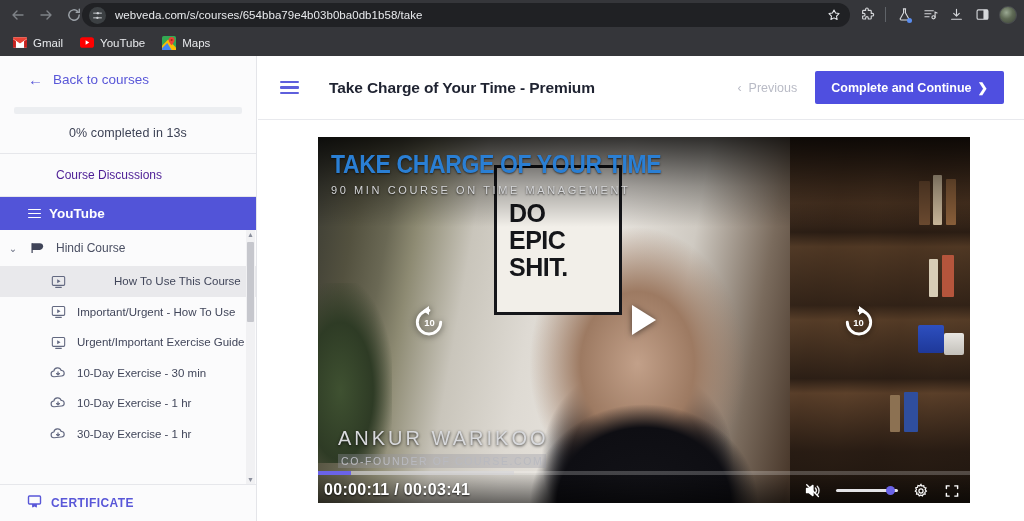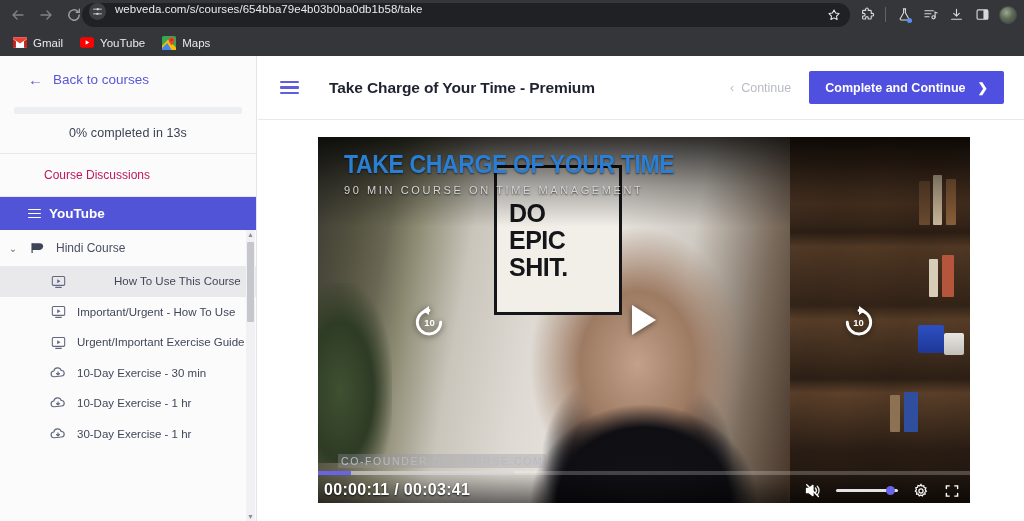--- a/index.html
+++ b/index.html
@@ -17,21 +17,21 @@
     background: #35363a; display: flex; align-items: center;
   }
   .nav-btns { display: flex; align-items: center; padding-left: 4px; }
   .nav-btn {
     width: 28px; height: 28px; display: flex; align-items: center; justify-content: center;
     color: #9aa0a6; font-size: 15px; line-height: 1;
   }
   .nav-btn.disabled { color: #7e8287; }
   .omnibox {
     position: absolute; left: 82px; top: 3px; width: 768px; height: 24px;
-    background: #202124; border-radius: 13px; display: flex; align-items: flex-start;
+    background: #202124; border-radius: 13px; display: flex; align-items: center;
     padding-left: 7px;
   }
   .omni-icon {
     width: 17px; height: 17px; border-radius: 50%; background: #3c4043;
     display: flex; align-items: center; justify-content: center; flex: 0 0 auto;
   }
   .omni-icon svg { display:block; }
   .omni-url {
     margin-left: 9px; color: #e8eaed; font-size: 11.5px; letter-spacing: .05px;
     white-space: nowrap; overflow: hidden;
@@ -90,22 +90,22 @@
   .progress-track {
     height: 7px; background: #eceef1; border-radius: 2px; width: 100%;
   }
   .progress-fill { height: 100%; background: #5957d8; border-radius: 2px; }
   .progress-label {
     text-align: center; font-size: 12.5px; color: #3d4255;
     padding: 12px 0 13px; letter-spacing: .1px;
   }
   .sep { height: 1px; background: #e6e7eb; }
   .discussions {
-    height: 42px; display: flex; align-items: center; padding-left: 44px;
-    font-size: 12px; color: #be185d;
+    height: 42px; display: flex; align-items: center; padding-left: 56px;
+    font-size: 12px; color: #4c1d95;
   }
   .contents-bar {
     height: 33px; background: #5254d8; display: flex; align-items: center;
     gap: 8px; padding-left: 28px; color: #fff; font-size: 13.5px; font-weight: 600;
   }
   .contents-bar .lines { display:flex; flex-direction:column; gap:2.5px; }
   .contents-bar .lines i { display:block; width:13px; height:1.6px; background:#fff; border-radius:1px; }
   .toc {
     flex: 1; overflow: hidden; position: relative; background: #fbfbfc;
   }
@@ -147,21 +147,21 @@
   .hamburger i { display:block; width:19px; height:2.2px; background:#5e5fdc; border-radius:1px; }
   .lesson-title { font-size: 15.5px; font-weight: 700; color: #1f2331; letter-spacing: -.1px; }
   .header-actions {
     margin-left: auto; display: flex; align-items: center; gap: 18px;
   }
   .prev-btn {
     display: flex; align-items: center; gap: 7px; color: #b9bbc6;
     font-size: 12.5px; background: none; border: none; font-family: inherit;
   }
   .cc-btn {
-    display: flex; align-items: center; gap: 12px; background: #4f4fe0; color: #fff;
+    display: flex; align-items: center; gap: 6px; background: #4f4fe0; color: #fff;
     border: none; font-family: inherit; font-size: 12.5px; font-weight: 600;
     padding: 9px 16px; border-radius: 2px; white-space: nowrap;
   }
 
   
   .video-wrap {
     position: absolute; left: 60px; top: 81px; width: 652px; height: 366px;
     background: #0b0b0c; overflow: hidden;
   }
   .video-bg {
@@ -204,21 +204,21 @@
   }
   .vb-person {
     position: absolute; left: 50%; transform: translateX(-50%); bottom: 0;
     width: 300px; height: 250px;
     background: radial-gradient(ellipse 150px 130px at 50% 100%, #131318 0%, #0e0e13 58%, rgba(14,14,19,0) 76%);
   }
   .video-grad-top {
     position: absolute; left:0; top:0; width: 100%; height: 90px;
     background: linear-gradient(180deg, rgba(0,0,0,.78) 0%, rgba(0,0,0,.30) 55%, rgba(0,0,0,0) 100%);
   }
-  .video-title-block { position: absolute; left: 26px; top: 13px; }
+  .video-title-block { position: absolute; left: 13px; top: 13px; }
   .vt-main {
     font-size: 25px; font-weight: 700; color: #2a7fd4; letter-spacing: -.4px;
     text-shadow: 0 1px 2px rgba(0,0,0,.6); font-stretch: condensed;
     transform: scaleX(.92); transform-origin: left center;
   }
   .vt-sub {
     margin-top: 5px; font-size: 11px; color: #d4d5d7; letter-spacing: 2.6px;
     font-weight: 400; text-shadow: 0 1px 2px rgba(0,0,0,.7);
   }
   .speaker-block { position: absolute; left: 20px; bottom: 34px; }
@@ -478,34 +478,43 @@
               <span>30-Day Exercise - 1 hr</span>
             </div>
           </div>
         <div class="toc-scrollbar">
           <div class="sb-arrow">▲</div>
           <div class="sb-thumb"></div>
         </div>
         <div style="position:absolute;right:1px;bottom:0;width:9px;height:10px;display:flex;align-items:center;justify-content:center;background:#f1f1f3;" class="sb-arrow">▼</div>
       </div>
 
+      <div class="certificate-row">
+        <span>
+          <svg width="15" height="15" viewBox="0 0 16 16" fill="none" stroke="#5957d8" stroke-width="1.5" stroke-linejoin="round">
+              <rect x="1.6" y="2.2" width="12.8" height="8.4" rx="1"></rect>
+              <path d="M6.2 10.6v3l1.8-1.2 1.8 1.2v-3" fill="#5957d8" stroke="#5957d8"></path>
+            </svg>
+        </span>
+        <span>CERTIFICATE</span>
+      </div>
     </div>
 
     <div class="main">
       <div class="main-header">
         <span class="hamburger">
             <i></i>
             <i></i>
             <i></i>
           </span>
         <span class="lesson-title">Take Charge of Your Time - Premium</span>
         <div class="header-actions">
           <button class="prev-btn">
             <span>‹</span>
-            <span>Continue</span>
+            <span>Previous</span>
           </button>
           <button class="cc-btn">
             <span>Complete and Continue</span>
             <span>❯</span>
           </button>
         </div>
       </div>
 
       <div class="video-wrap">
         <div class="video-bg">
@@ -529,20 +538,21 @@
         </div>
 
         <div class="video-grad-top"></div>
 
         <div class="video-title-block">
           <div class="vt-main">TAKE CHARGE OF YOUR TIME</div>
           <div class="vt-sub">90 MIN COURSE ON TIME MANAGEMENT</div>
         </div>
 
         <div class="speaker-block">
+          <div class="sp-name">ANKUR WARIKOO</div>
           <div class="sp-role">CO-FOUNDER OF COURSE.COM</div>
         </div>
 
         <div class="vc-center">
           <div class="vc-btn vc-rewind">
             <svg width="36" height="36" viewBox="0 0 40 40" fill="none">
               <path d="M20 9.5a13 13 0 1 0 13 13" stroke="#fff" stroke-width="3.2" stroke-linecap="round"></path>
               <path d="M20 4.5v10l-7-5z" fill="#fff"></path>
               <text x="20.5" y="26.5" font-family="Liberation Sans, sans-serif" font-size="10.5" font-weight="700" fill="#fff" text-anchor="middle">10</text>
             </svg>

